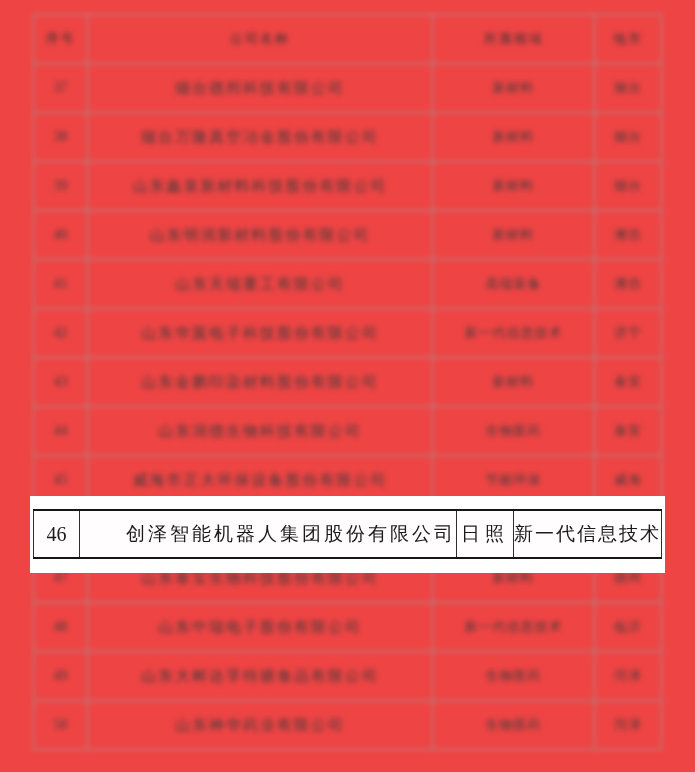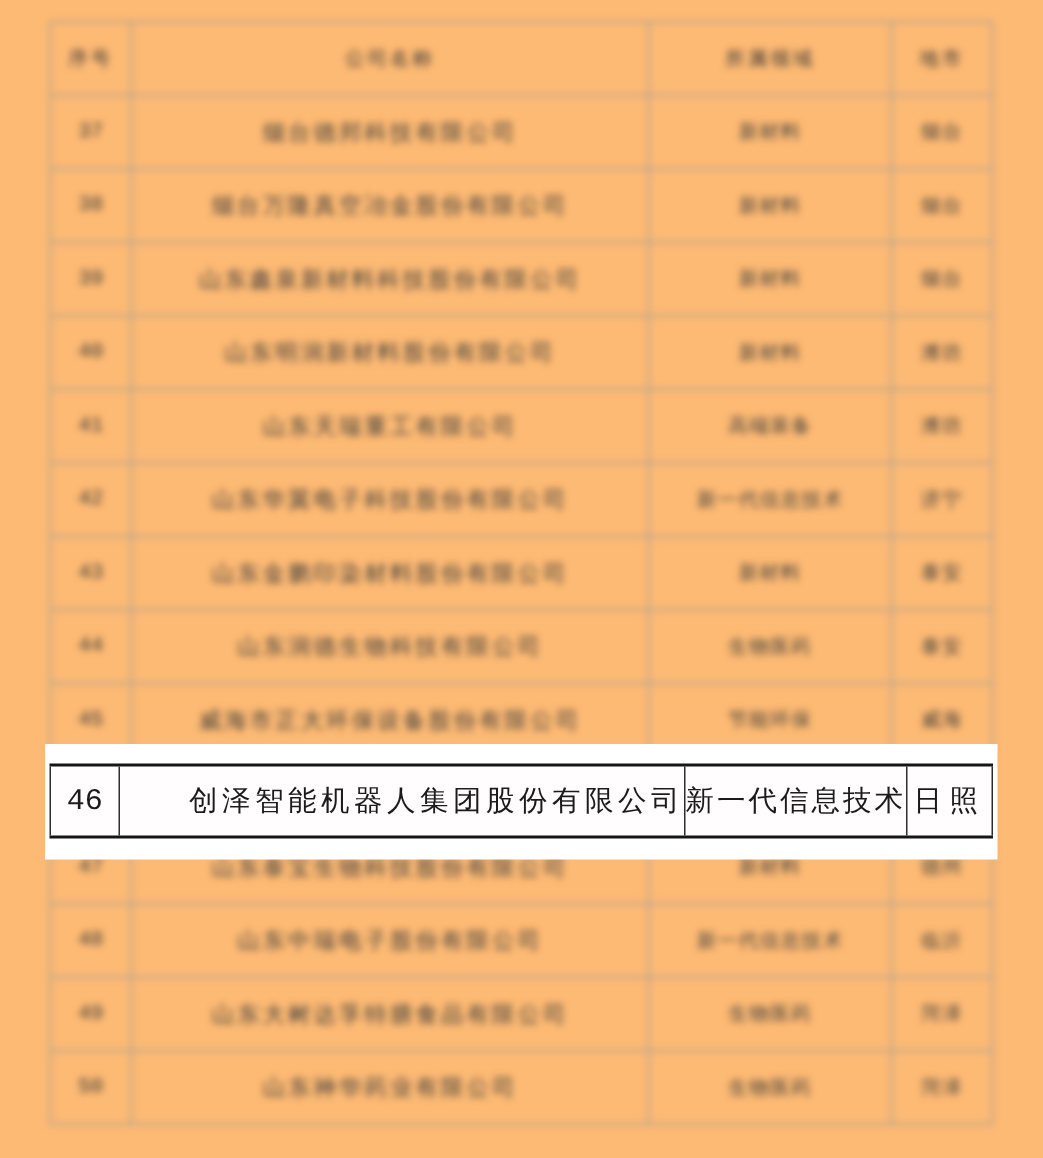--- a/index.html
+++ b/index.html
@@ -1,18 +1,18 @@
 <!DOCTYPE html>
 <html><head>
 <meta charset="utf-8">
 <style>
   html,body{margin:0;padding:0;background:#ffffff;}
   .screen{
-    position:relative;width:695px;height:772px;background:#fdba74;overflow:hidden;
-    font-family:Liberation Mono, monospace;color:#2f2f2f;
+    position:relative;width:695px;height:772px;background:#ef4444;overflow:hidden;
+    font-family:Liberation Serif, serif;color:#2f2f2f;
   }
   
   .btable{
     position:absolute;left:33px;top:14px;width:629px;
     filter:blur(2.6px);
   }
   .trow{display:flex;width:629px;box-sizing:border-box;}
   .trow .cell{
     box-sizing:border-box;
     border-right:1px solid #9b9b9b;border-bottom:1px solid #9b9b9b;
@@ -163,18 +163,18 @@
       <div class="cell c-field">生物医药</div>
       <div class="cell c-city">菏泽</div>
     </div>
 
   </div>
 
   <div class="focus-strip">
     <div class="focus-row">
       <div class="cell f-no">46</div>
       <div class="cell f-company">创泽智能机器人集团股份有限公司</div>
+      <div class="cell f-city">日照</div>
       <div class="cell f-field">新一代信息技术</div>
-      <div class="cell f-city">日照</div>
     </div>
   </div>
 
 </div>
 
 </body></html>

